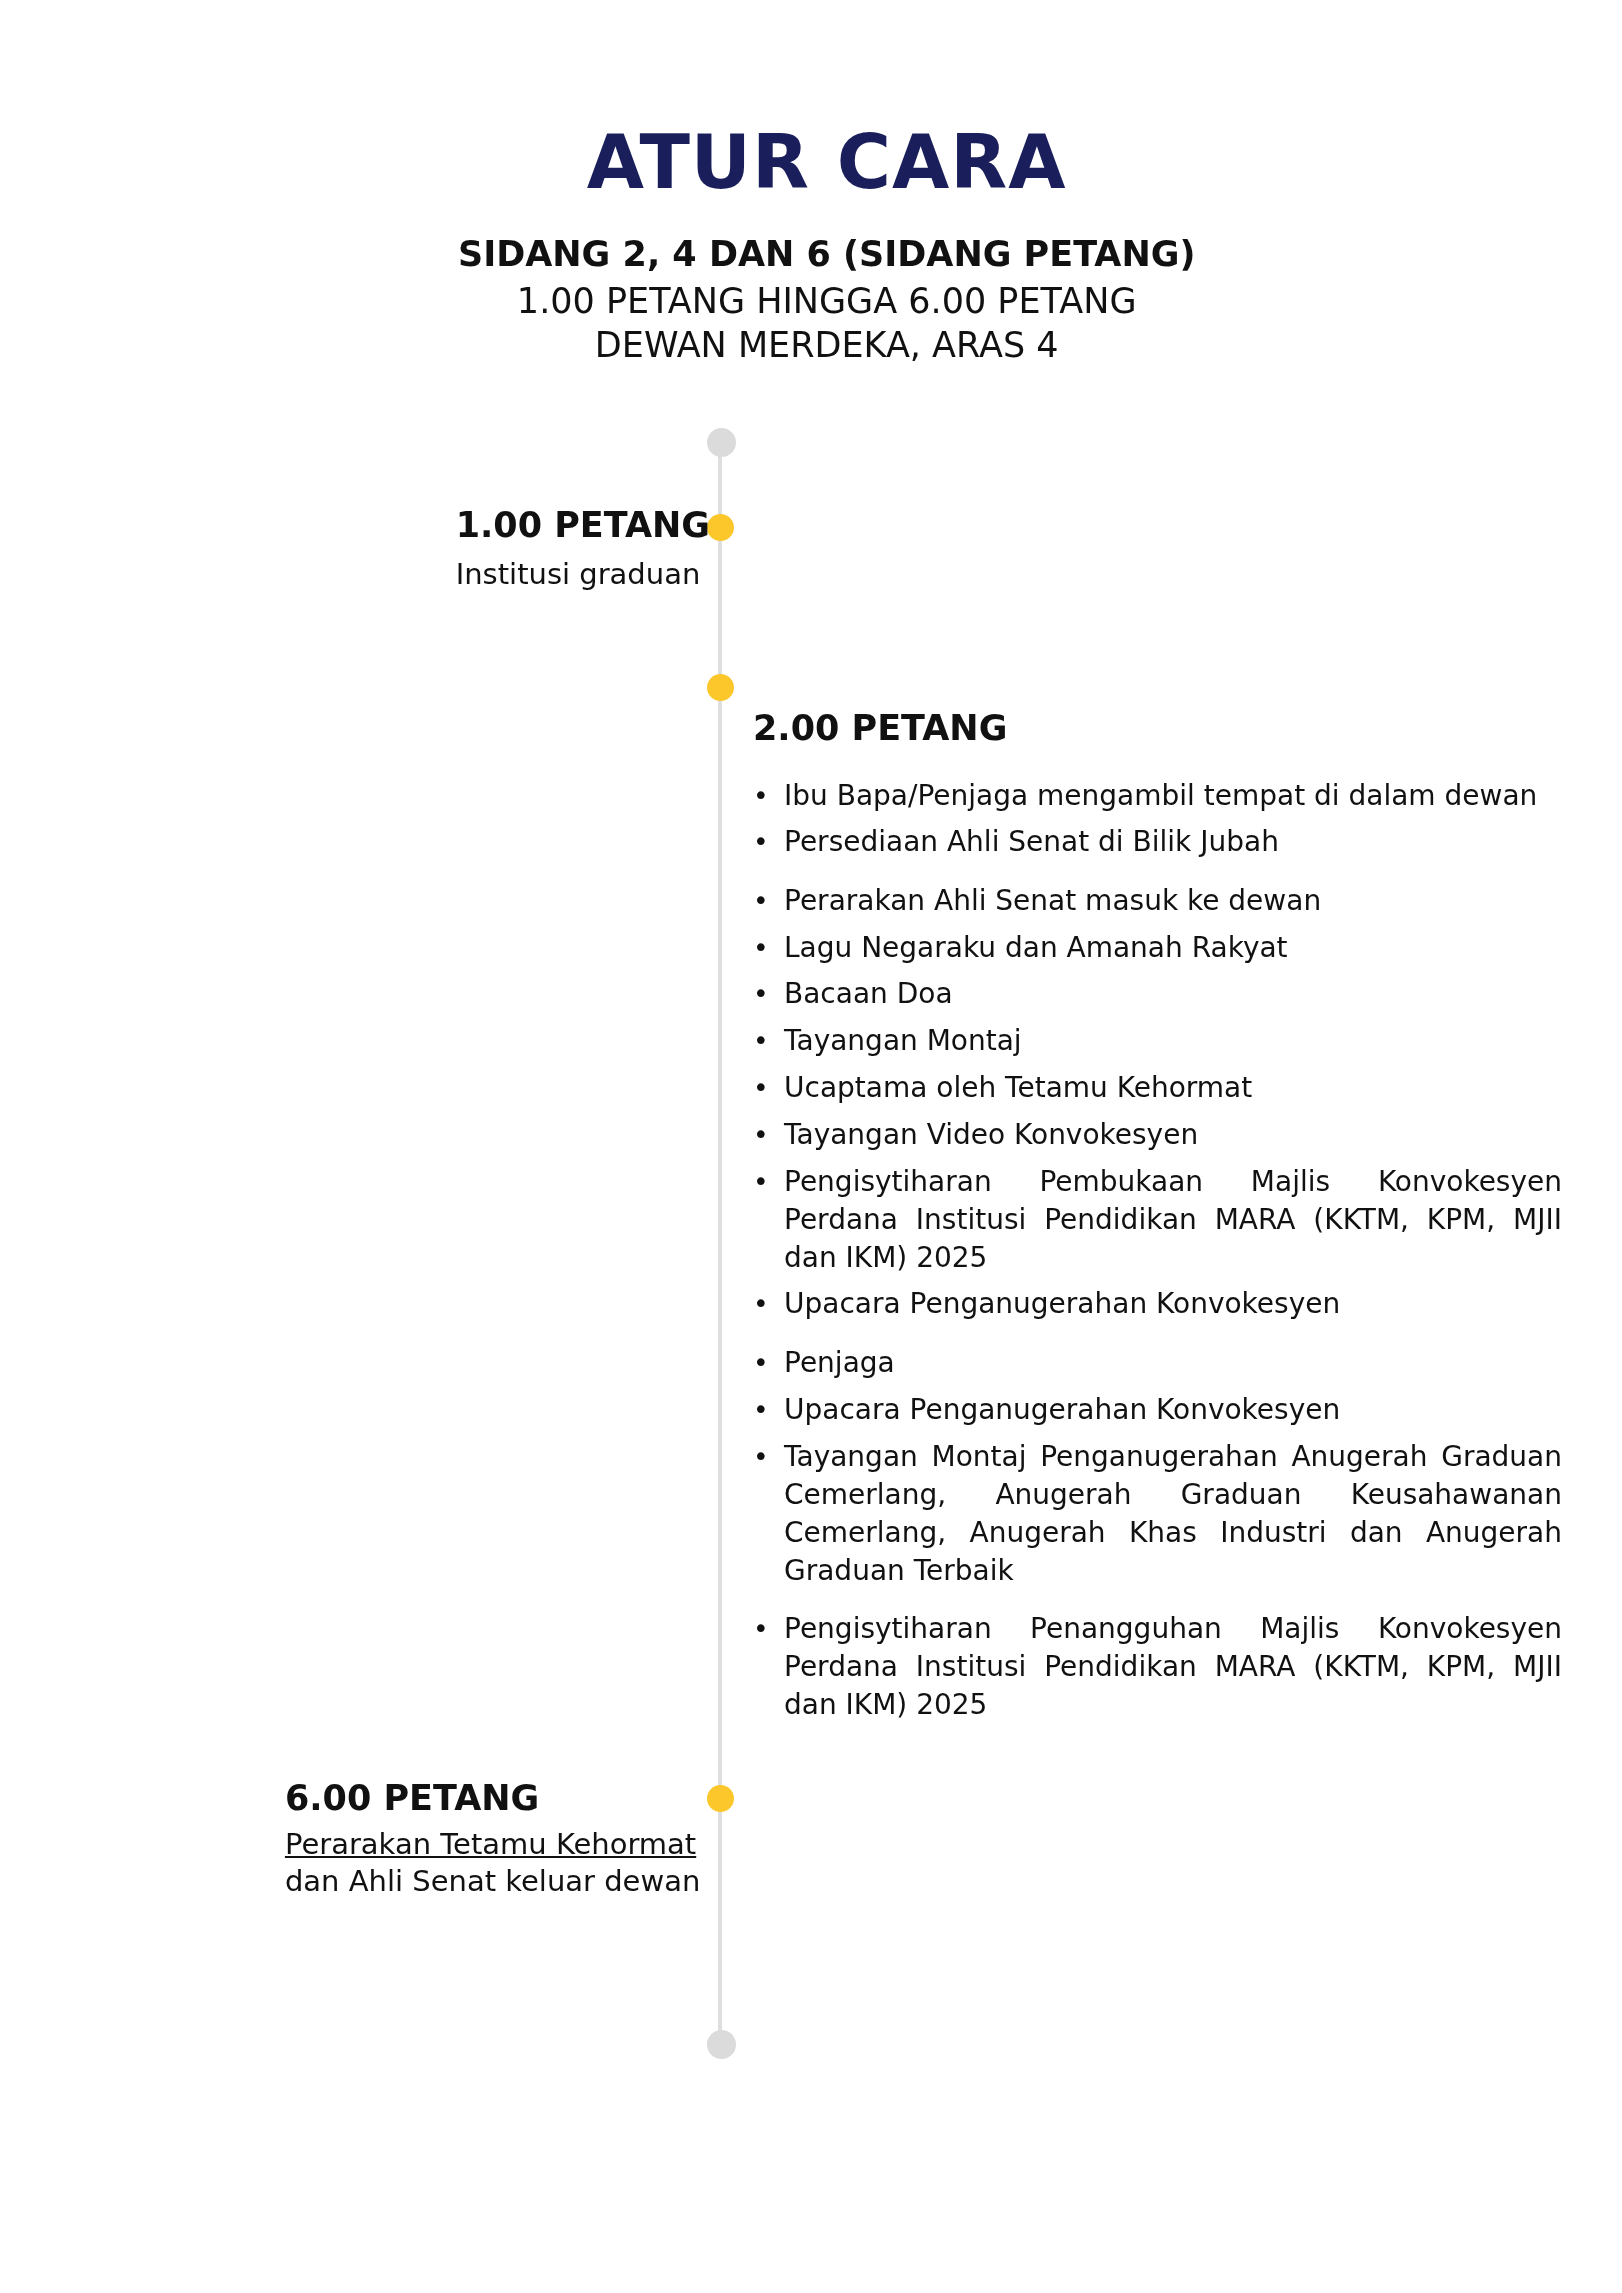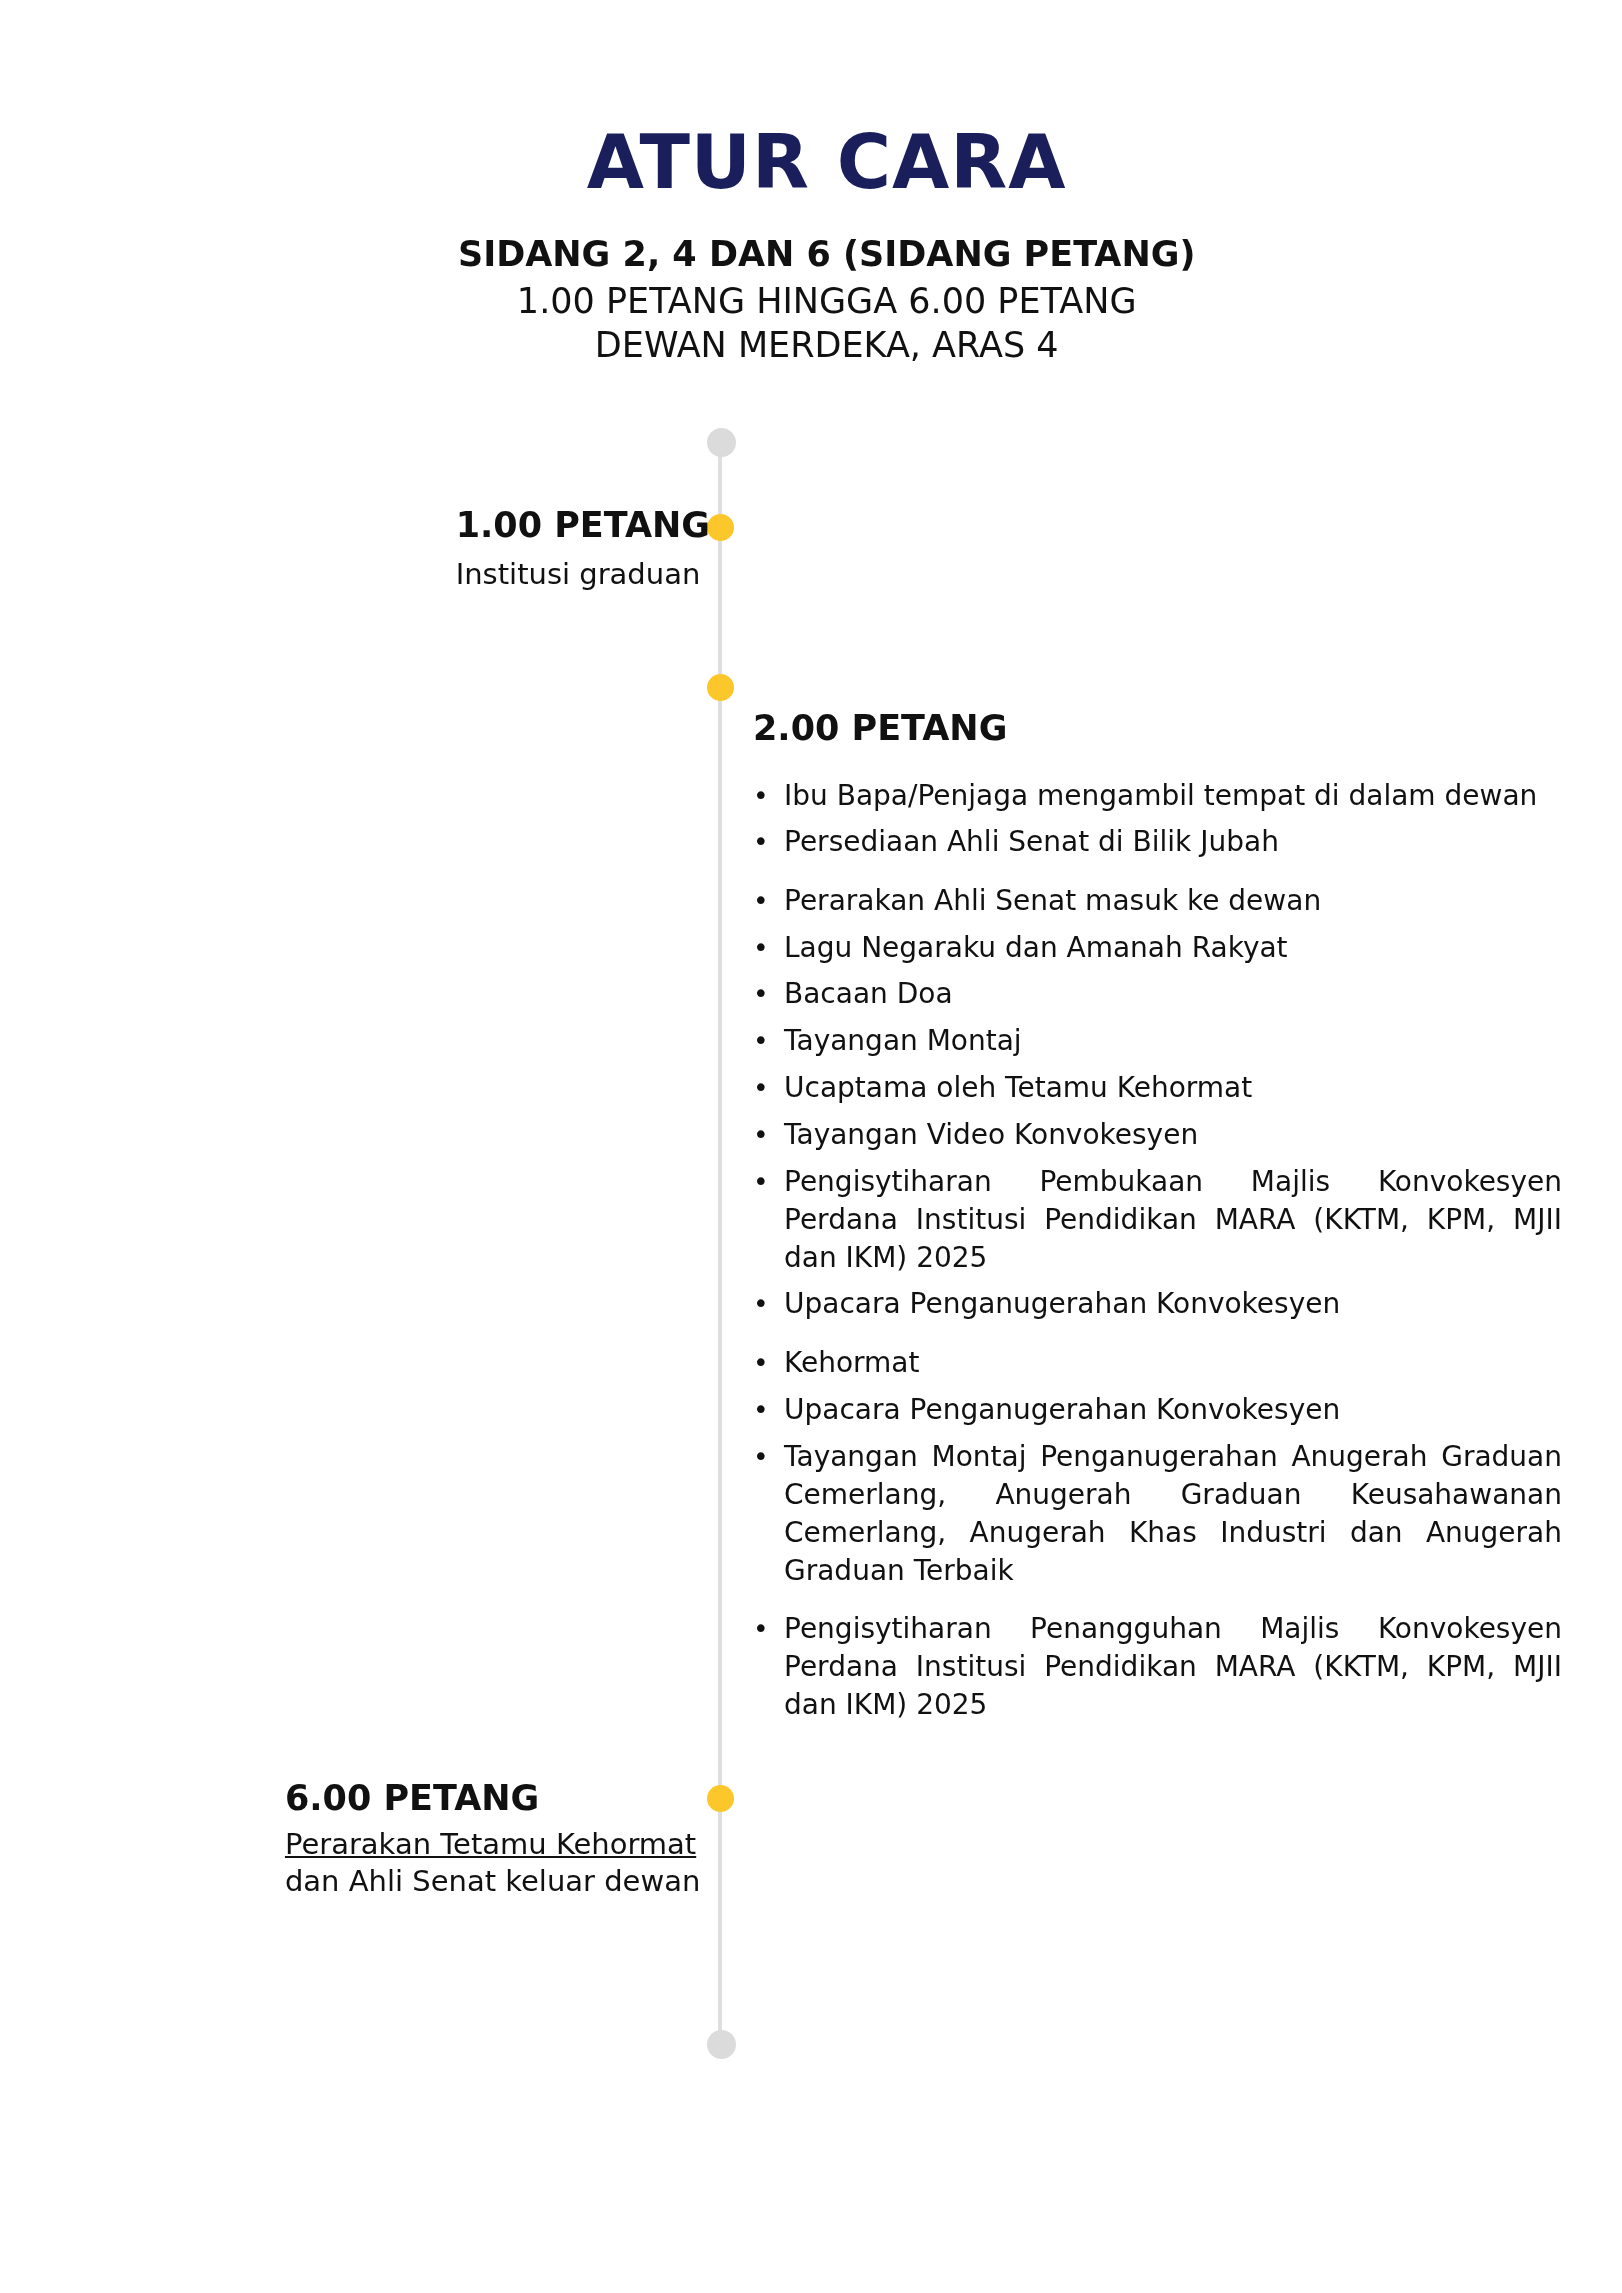--- a/index.html
+++ b/index.html
@@ -180,21 +180,21 @@
         <li>Ibu Bapa/Penjaga mengambil tempat di dalam dewan</li>
         <li>Persediaan Ahli Senat di Bilik Jubah</li>
         <li>Perarakan Ahli Senat masuk ke dewan</li>
         <li>Lagu Negaraku dan Amanah Rakyat</li>
         <li>Bacaan Doa</li>
         <li>Tayangan Montaj</li>
         <li>Ucaptama oleh Tetamu Kehormat</li>
         <li>Tayangan Video Konvokesyen</li>
         <li>Pengisytiharan Pembukaan Majlis Konvokesyen Perdana Institusi Pendidikan MARA (KKTM, KPM, MJII dan IKM) 2025</li>
         <li>Upacara Penganugerahan Konvokesyen</li>
-        <li>Kehormat</li>
+        <li>Penjaga</li>
         <li>Upacara Penganugerahan Konvokesyen</li>
         <li>Tayangan Montaj Penganugerahan Anugerah Graduan Cemerlang, Anugerah Graduan Keusahawanan Cemerlang, Anugerah Khas Industri dan Anugerah Graduan Terbaik</li>
         <li>Pengisytiharan Penangguhan Majlis Konvokesyen Perdana Institusi Pendidikan MARA (KKTM, KPM, MJII dan IKM) 2025</li>
       </ul>
     </section>
 
     <section class="event event-left event-3">
       <h3 class="event-time">6.00 PETANG</h3>
       <p class="event-desc first">Perarakan Tetamu Kehormat</p>
       <p class="event-desc">dan Ahli Senat keluar dewan</p>

